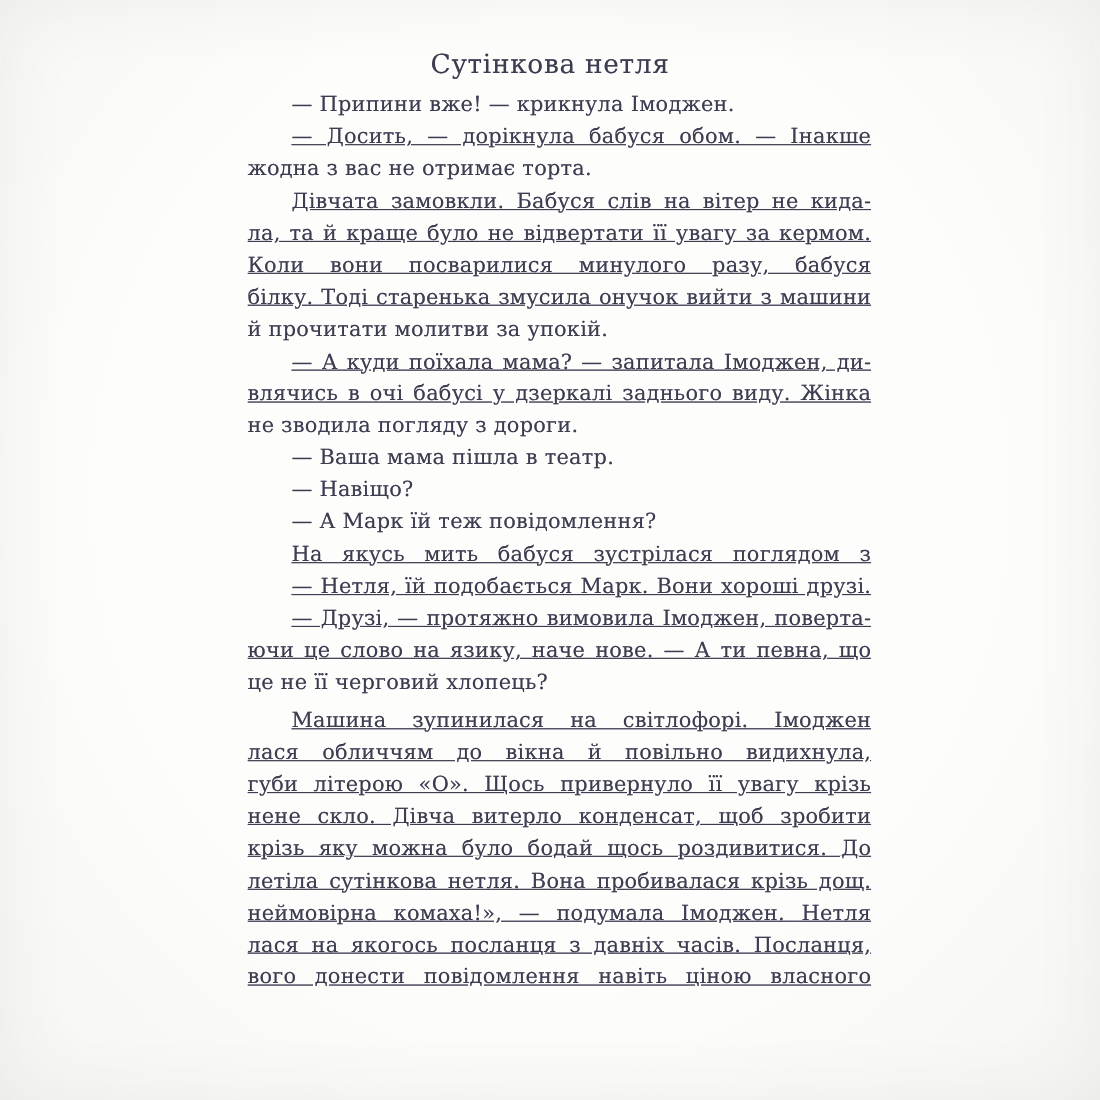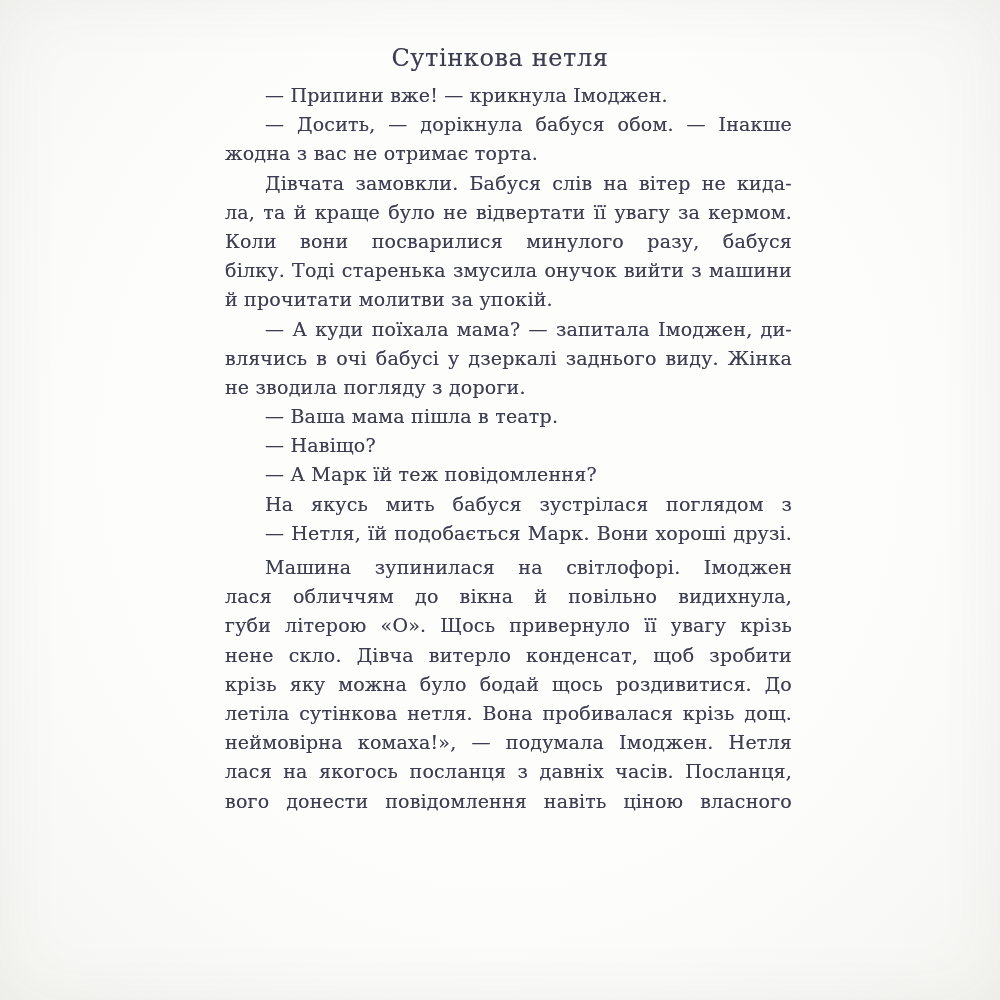--- a/index.html
+++ b/index.html
@@ -49,20 +49,21 @@
     white-space: normal;
     overflow: hidden;
     text-shadow: 0 0 0.6px rgba(61,61,82,0.55);
     text-align: left;
   }
   .line.indent { text-indent: 40px; }
   .line.fill {
     text-align: justify;
     text-align-last: justify;
     text-justify: inter-word;
+    text-decoration: underline;
   }
   .folio {
     position: absolute;
     top: 942px;
     left: 0;
     width: 966px; 
     text-align: center;
     font-size: 16px;
     letter-spacing: 1px;
     text-shadow: 0 0 0.6px rgba(61,61,82,0.55);
@@ -102,20 +103,25 @@
       </div>
       <div class="para">
         <div class="line indent">— А Марк їй теж повідомлення?</div>
       </div>
       <div class="para">
         <div class="line indent fill">На якусь мить бабуся зустрілася поглядом з Імоджен.</div>
       </div>
       <div class="para">
         <div class="line indent fill">— Нетля, їй подобається Марк. Вони хороші друзі.</div>
       </div>
+      <div class="para">
+        <div class="line indent fill">— Друзі, — протяжно вимовила Імоджен, поверта-</div>
+        <div class="line fill">ючи це слово на язику, наче нове. — А ти певна, що</div>
+        <div class="line">це не її черговий хлопець?</div>
+      </div>
       <div class="para space">
         <div class="line indent fill">Машина зупинилася на світлофорі. Імоджен притисну-</div>
         <div class="line fill">лася обличчям до вікна й повільно видихнула, склавши</div>
         <div class="line fill">губи літерою «О». Щось привернуло її увагу крізь затума-</div>
         <div class="line fill">нене скло. Дівча витерло конденсат, щоб зробити щілину,</div>
         <div class="line fill">крізь яку можна було бодай щось роздивитися. До машини</div>
         <div class="line fill">летіла сутінкова нетля. Вона пробивалася крізь дощ. «Яка</div>
         <div class="line fill">неймовірна комаха!», — подумала Імоджен. Нетля скида-</div>
         <div class="line fill">лася на якогось посланця з давніх часів. Посланця, гото-</div>
         <div class="line fill">вого донести повідомлення навіть ціною власного життя.</div>

